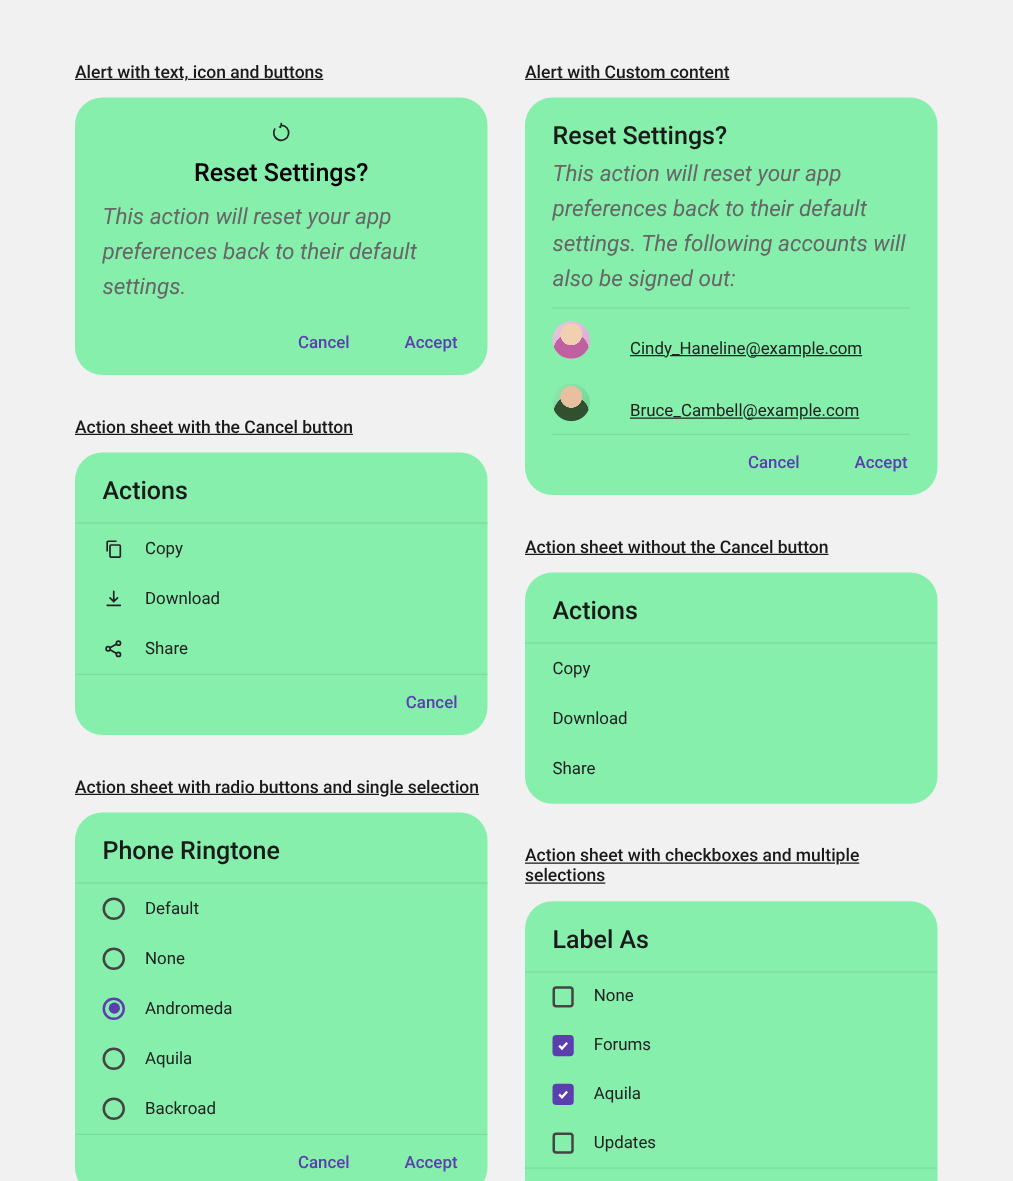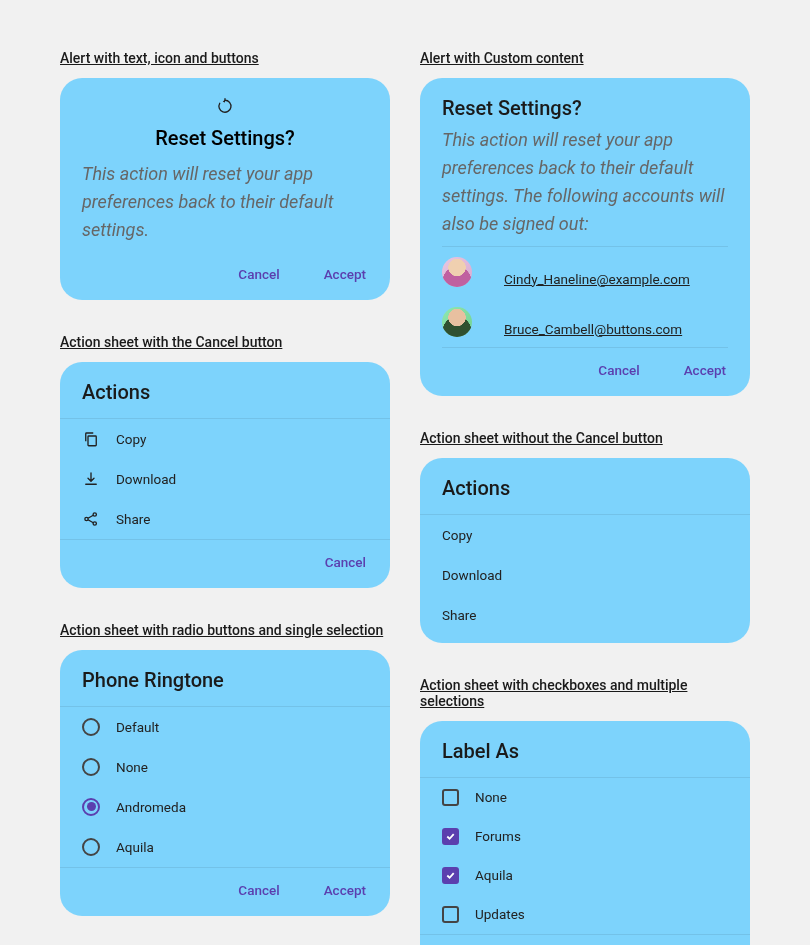--- a/index.html
+++ b/index.html
@@ -16,21 +16,21 @@
     align-items: start;
   }
   .section-label {
     font-size: 14px;
     color: #1a1a1a;
     margin-bottom: 12px;
     font-weight: 500;
     text-decoration: underline;
   }
   .card {
-    background: #7dd3fc;
+    background: #86efac;
     border-radius: 22px;
     overflow: hidden;
   }
   .card-title {
     font-size: 20px;
     color: #1a1a1a;
     font-weight: 500;
     padding: 18px 22px 14px;
   }
   .card-desc {
@@ -216,20 +216,24 @@
           <span>None</span>
         </div>
         <div class="list-item">
           <span class="radio sel"></span>
           <span>Andromeda</span>
         </div>
         <div class="list-item">
           <span class="radio"></span>
           <span>Aquila</span>
         </div>
+        <div class="list-item">
+          <span class="radio"></span>
+          <span>Backroad</span>
+        </div>
         <hr class="hr">
         <div class="btn-row">
           <button class="btn">Cancel</button>
           <button class="btn">Accept</button>
         </div>
       </div>
     </div>
 
   </div>
 
@@ -242,21 +246,21 @@
         <div class="card-desc">This action will reset your app preferences back to their default settings. The following accounts will also be signed out:</div>
         <div style="padding:0 22px">
             <hr class="hr">
           </div>
         <div class="acct-row">
           <span class="avatar avatar1"></span>
           <span>Cindy_Haneline@example.com</span>
         </div>
         <div class="acct-row">
           <span class="avatar avatar2"></span>
-          <span>Bruce_Cambell@buttons.com</span>
+          <span>Bruce_Cambell@example.com</span>
         </div>
         <div style="padding:0 22px">
             <hr class="hr">
           </div>
         <div class="btn-row">
           <button class="btn">Cancel</button>
           <button class="btn">Accept</button>
         </div>
       </div>
     </div>

